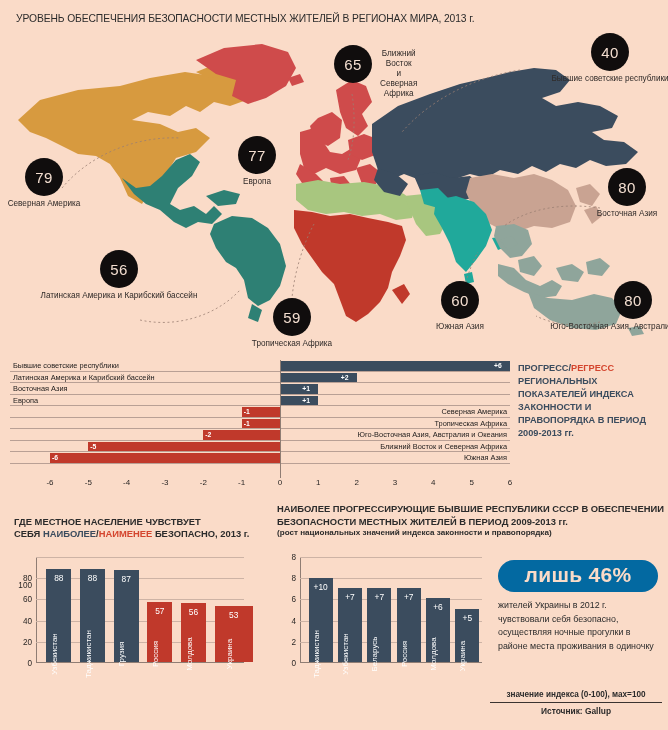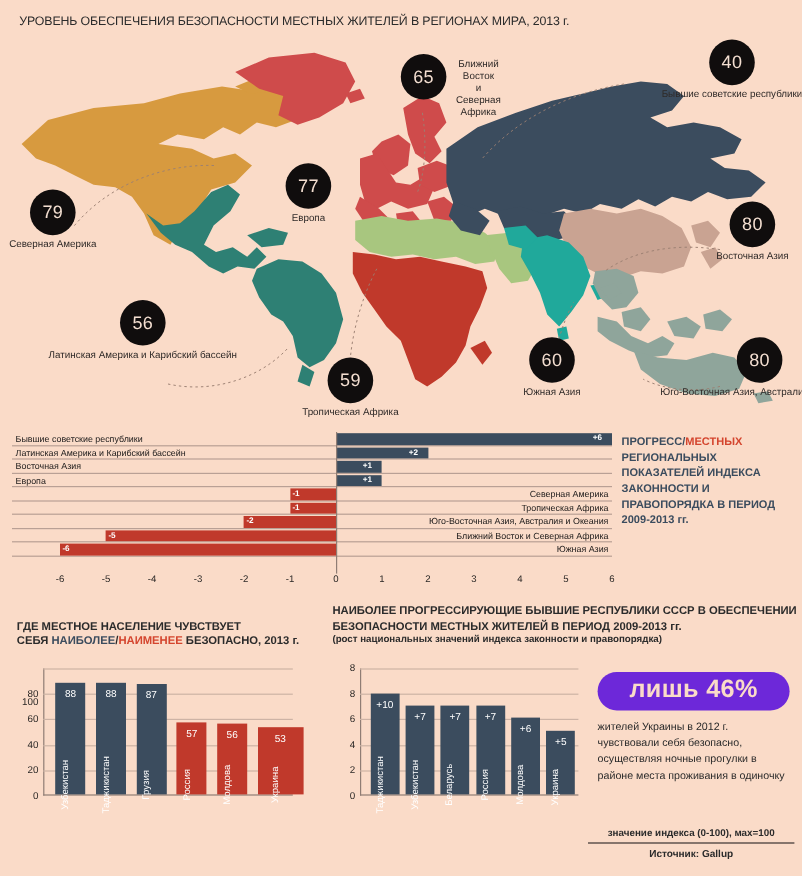--- a/index.html
+++ b/index.html
@@ -94,21 +94,21 @@
   .bar .bname {
     position: absolute; bottom: 6px; left: 50%;
     transform: translateX(-50%) rotate(-90deg); transform-origin: bottom center;
     font-size: 8px; color: #ffffff; white-space: nowrap;
   }
   .bar.tall .bname { bottom: 8px; }
 
   
   .callout { position: absolute; left: 498px; top: 560px; width: 160px; }
   .callout .pill {
-    background: #6d28d9; color: #fadbc8; text-align: center;
+    background: #0369a1; color: #fadbc8; text-align: center;
     font-size: 21px; font-weight: bold; padding: 3px 6px 5px; letter-spacing: .3px; border-radius: 16px;
   }
   .callout .body {
     margin-top: 7px; font-size: 8.9px; line-height: 1.52; color: #2b2b2b;
   }
   .note {
     position: absolute; left: 490px; top: 690px; width: 172px;
     text-align: center; font-size: 8.2px; font-weight: bold; color: #2b2b2b;
   }
   .note .rule { height: 1px; background: #3a3330; margin: 3px 0; }
@@ -319,21 +319,21 @@
           <div class="dv-tick" style="left: 346.667px;">2</div>
           <div class="dv-tick" style="left: 385px;">3</div>
           <div class="dv-tick" style="left: 423.333px;">4</div>
           <div class="dv-tick" style="left: 461.667px;">5</div>
           <div class="dv-tick" style="left: 500px;">6</div>
         </div>
       </div>
   </div>
 
   <div class="prog-cap">
-    <span>ПРОГРЕСС/</span><span class="reg">МЕСТНЫХ</span><br>
+    <span>ПРОГРЕСС/</span><span class="reg">РЕГРЕСС</span><br>
     <span>РЕГИОНАЛЬНЫХ ПОКАЗАТЕЛЕЙ ИНДЕКСА ЗАКОННОСТИ И ПРАВОПОРЯДКА В ПЕРИОД 2009-2013 гг.</span>
   </div>
 
   <div class="sec-title" style="left:14px; top:503px; width:258px;">
     <br>
     <span>ГДЕ МЕСТНОЕ НАСЕЛЕНИЕ ЧУВСТВУЕТ</span><br>
     <span>СЕБЯ </span><span class="hi-blue">НАИБОЛЕЕ</span><span>/</span><span class="hi-red">НАИМЕНЕЕ</span><span> БЕЗОПАСНО, 2013 г.</span>
   </div>
   <div class="bars" id="chart2" style="left:36px; top:557px; width:208px; height:106px;">
       <div class="axis-l"></div>

